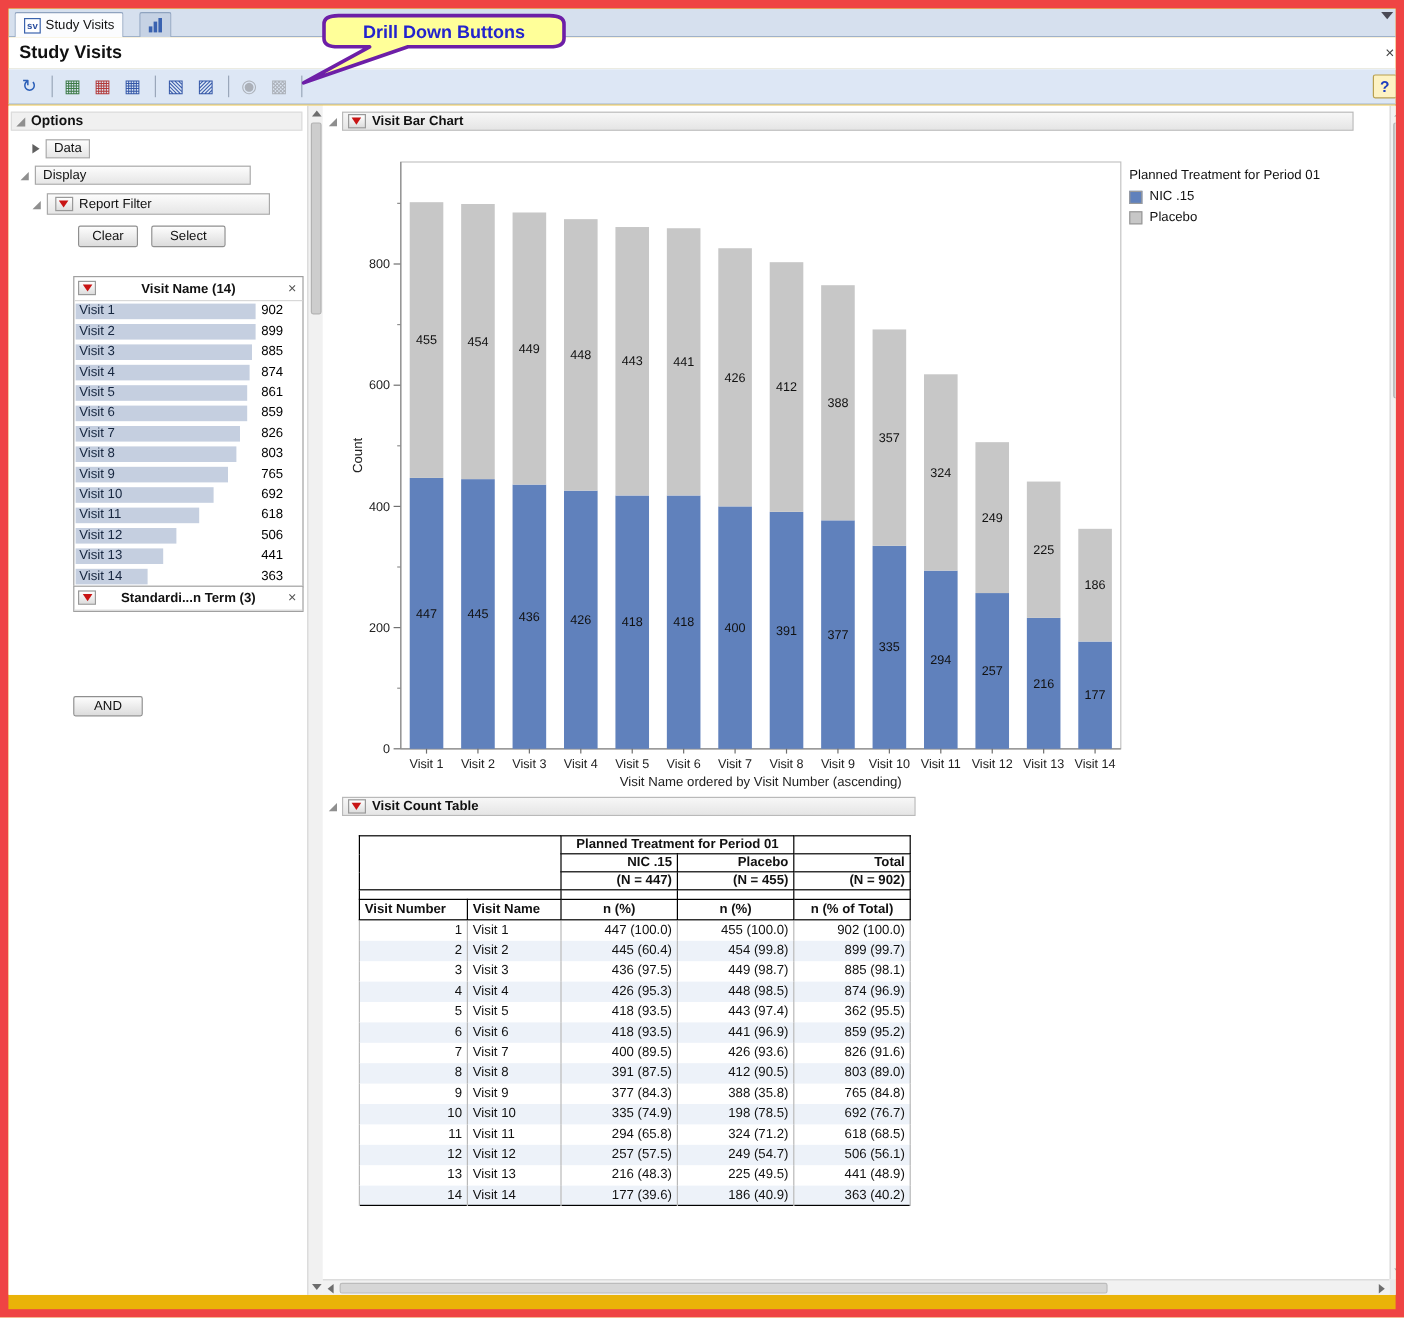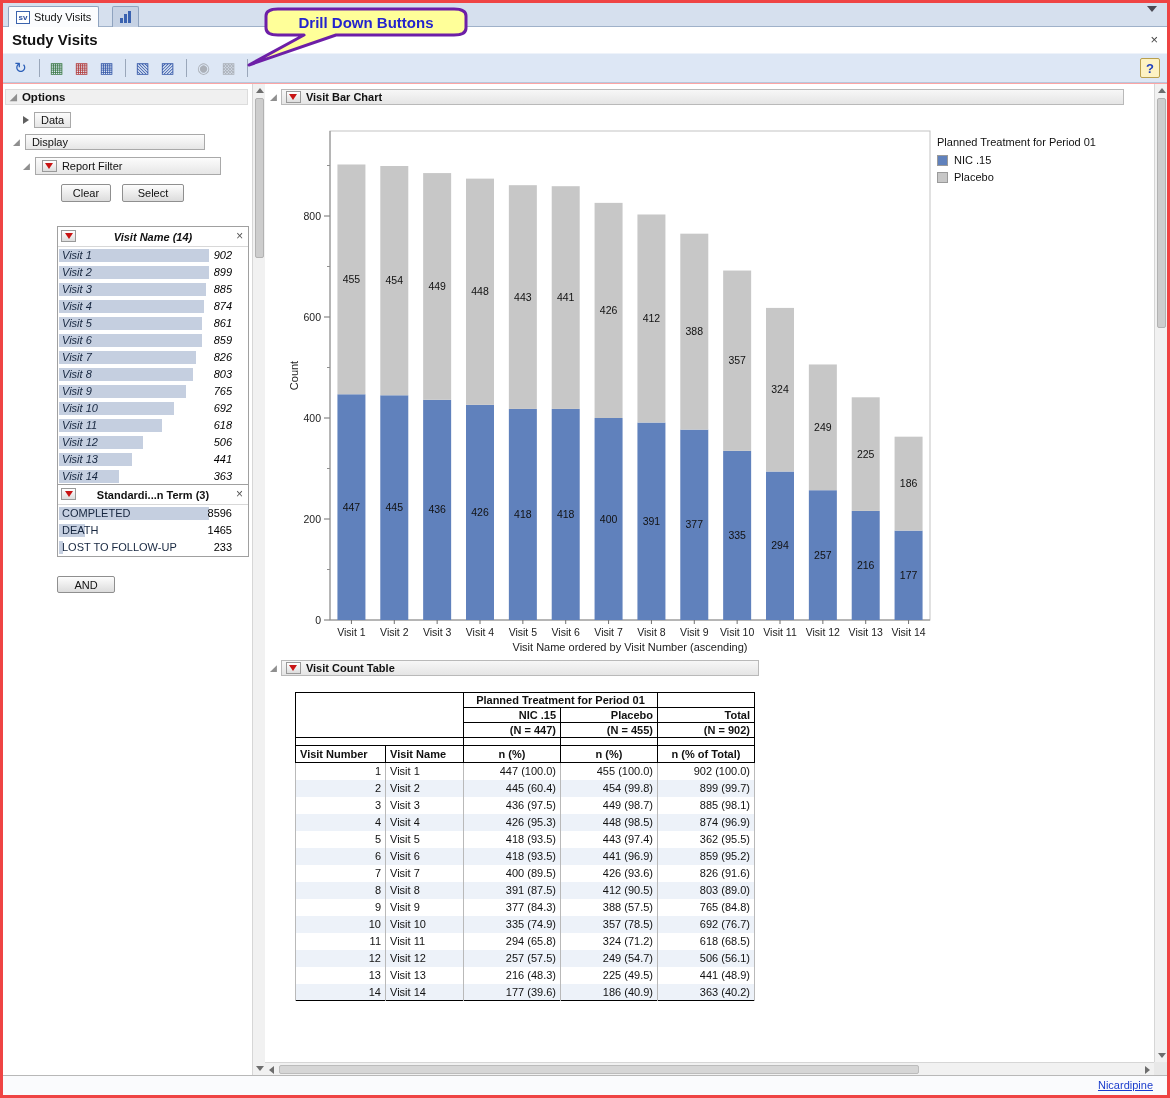--- a/index.html
+++ b/index.html
@@ -1,17 +1,17 @@
 <!DOCTYPE html>
 <html><head>
 <meta charset="utf-8">
 <style>
   * { margin:0; padding:0; box-sizing:border-box; }
   html,body { background:#ffffff; font-family:"Liberation Sans", sans-serif; font-size:11px; color:#111; }
-  #window { position:relative; width:1170px; height:1098px; border:3px solid #ef4444; background:#fca5a5; overflow:hidden; }
+  #window { position:relative; width:1170px; height:1098px; border:7px solid #ef4444; background:#eab308; overflow:hidden; }
   .abs { position:absolute; }
 
   
   #tab-bar { position:absolute; left:0; top:0; width:1164px; height:24px; background:#d6e0ee; border-bottom:1px solid #9fb1c9; }
   .tab { position:absolute; top:3px; height:21px; display:flex; align-items:center; gap:4px; padding:0 7px; border:1px solid #8fa3bf; border-bottom:none; border-radius:2px 2px 0 0; }
   .tab.active { left:5px; background:#fbfcfe; }
   .tab.icon-only { left:109px; width:27px; background:#c6d2e4; justify-content:center; }
   .sv-icon { width:14px; height:13px; border:1px solid #3b63ad; background:#fff; color:#2b4fa0; font-size:8px; font-weight:bold; display:flex; align-items:center; justify-content:center; }
   .mini-chart-icon { display:flex; align-items:flex-end; gap:1px; height:12px; }
   .mini-chart-icon i { display:block; width:3px; background:#3a62b0; }
@@ -56,21 +56,21 @@
   #report-filter-row { position:absolute; left:20px; top:73px; display:flex; align-items:center; gap:5px; }
   #report-filter-row .group-bar { width:186px; height:18px; gap:5px; }
   .red-tri-btn { width:15px; height:12px; border:1px solid #999; background:linear-gradient(#ffffff,#dddddd); display:flex; align-items:center; justify-content:center; flex:0 0 auto; }
   .red-tri-btn b { width:0; height:0; border-left:4px solid transparent; border-right:4px solid transparent; border-top:6px solid #c81414; }
   .btn { position:absolute; height:18px; border:1px solid #8f8f8f; border-radius:2px; background:linear-gradient(#fdfdfd,#dcdcdc); display:flex; align-items:center; justify-content:center; font-size:11px; }
   #clear-btn { left:58px; top:100px; width:50px; }
   #select-btn { left:119px; top:100px; width:62px; }
   #and-btn { left:54px; top:492px; width:58px; height:17px; }
 
   .filter-box { position:absolute; left:54px; width:192px; border:1px solid #a0a0a0; background:#ffffff; }
-  #visit-filter { top:142px;font-style:italic; }
+  #visit-filter { top:142px; }
   #term-filter { top:400px; }
   .filter-header { position:relative; height:20px; border-bottom:1px solid #d8d8d8; display:flex; align-items:center; justify-content:center; }
   .filter-header .red-tri-btn { position:absolute; left:3px; top:3px; }
   .filter-header .ftitle { font-weight:bold; }
   .filter-header .fclose { position:absolute; right:5px; top:2px; font-size:12px; color:#555; }
   .frow { position:relative; height:17px; }
   .fbar { position:absolute; left:1px; top:2px; height:13px; background:#c5cfe0; }
   .flabel { position:absolute; left:4px; top:2px; color:#16263f; }
   .fcount { position:absolute; right:16px; top:2px; color:#000; }
 
@@ -265,37 +265,20 @@
       </div>
 
       <div id="term-filter" class="filter-box">
         <div class="filter-header">
           <span class="red-tri-btn">
               <b></b>
             </span>
           <span class="ftitle">Standardi...n Term (3)</span>
           <span class="fclose">×</span>
         </div>
-        <div id="term-filter-items">
-            <div class="frow">
-              <div class="fbar" style="width: 150px;"></div>
-              <span class="flabel">COMPLETED</span>
-              <span class="fcount">8596</span>
-            </div>
-            <div class="frow">
-              <div class="fbar" style="width: 26px;"></div>
-              <span class="flabel">DEATH</span>
-              <span class="fcount">1465</span>
-            </div>
-            <div class="frow">
-              <div class="fbar" style="width: 4px;"></div>
-              <span class="flabel">LOST TO FOLLOW-UP</span>
-              <span class="fcount">233</span>
-            </div>
-          </div>
       </div>
 
       <div id="and-btn" class="btn">AND</div>
     </div>
 
     <div id="left-vscroll" class="vscroll">
       <div class="sc-arrow" style="top:0">
           <span class="t-up"></span>
         </div>
       <div class="thumb-v" style="top:14px; height:160px;"></div>
@@ -541,28 +524,28 @@
                 <td class="num">8</td>
                 <td class="name">Visit 8</td>
                 <td class="val">391 (87.5)</td>
                 <td class="val">412 (90.5)</td>
                 <td class="val">803 (89.0)</td>
               </tr>
               <tr>
                 <td class="num">9</td>
                 <td class="name">Visit 9</td>
                 <td class="val">377 (84.3)</td>
-                <td class="val">388 (57.5)</td>
+                <td class="val">388 (35.8)</td>
                 <td class="val">765 (84.8)</td>
               </tr>
               <tr>
                 <td class="num">10</td>
                 <td class="name">Visit 10</td>
                 <td class="val">335 (74.9)</td>
-                <td class="val">357 (78.5)</td>
+                <td class="val">198 (78.5)</td>
                 <td class="val">692 (76.7)</td>
               </tr>
               <tr>
                 <td class="num">11</td>
                 <td class="name">Visit 11</td>
                 <td class="val">294 (65.8)</td>
                 <td class="val">324 (71.2)</td>
                 <td class="val">618 (68.5)</td>
               </tr>
               <tr>
@@ -605,22 +588,19 @@
           <span class="t-lf"></span>
         </div>
       <div class="thumb-h" style="left:14px; width:640px;"></div>
       <div class="sc-arrow" style="right:0; top:0;">
           <span class="t-rt"></span>
         </div>
     </div>
     <div id="scroll-corner"></div>
   </div>
 
-  <div id="status-bar">
-    <span id="status-link">Nicardipine</span>
-  </div>
 
   <svg id="drill-callout" width="245" height="66">
     <path d="M42,3 H218 Q230,3 230,10 V22 Q230,29 218,29 H100 L13,59 L68,29 H42 Q30,29 30,22 V10 Q30,3 42,3 Z" fill="#ffff99" stroke="#6d1fa7" stroke-width="3" stroke-linejoin="round"></path>
     <text x="130" y="22" text-anchor="middle" font-size="15" font-weight="bold" fill="#2424cd">Drill Down Buttons</text>
   </svg>
 
 </div>
 
 </body></html>

